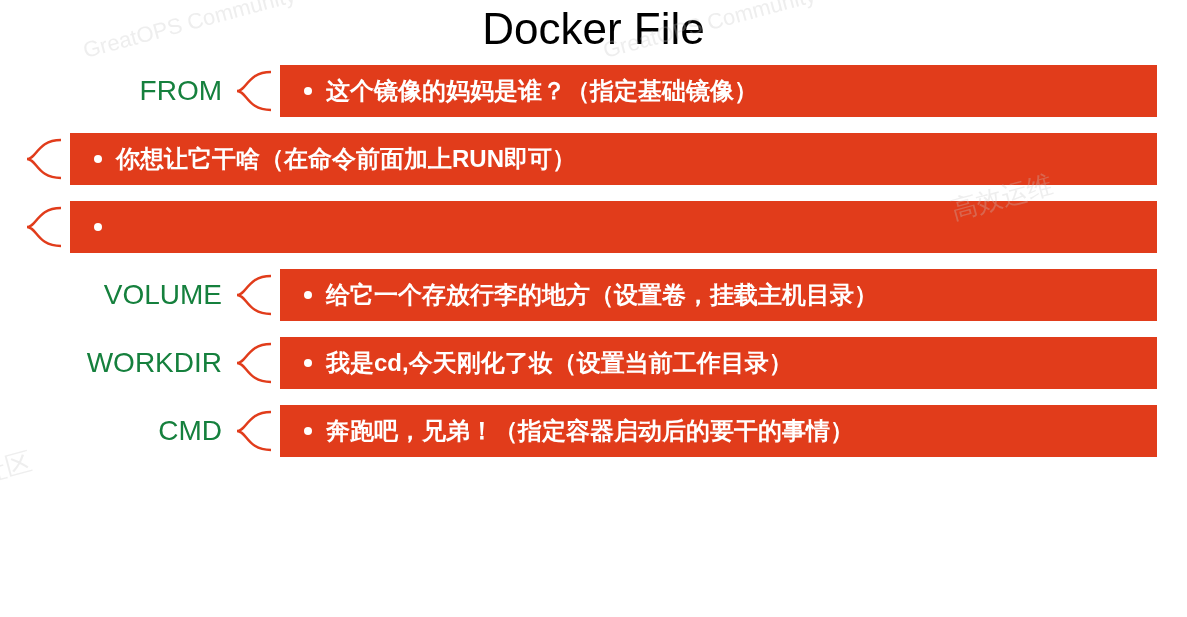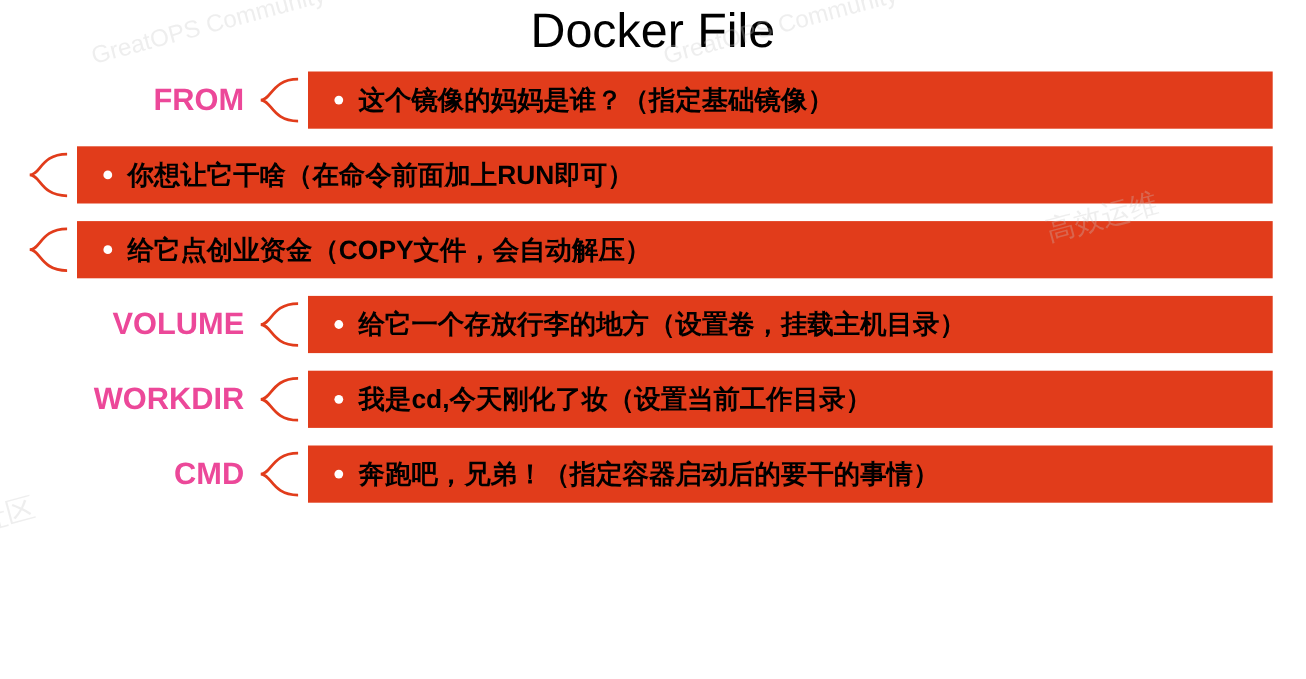--- a/index.html
+++ b/index.html
@@ -38,37 +38,37 @@
     .row {
       display: flex;
       align-items: center;
       margin-bottom: 10px;
       height: 58px;
     }
     .label {
       width: 210px;
       text-align: right;
       font-size: 28px;
-      font-weight: bold;
-      color: #ec4899;
+      font-weight: normal;
+      color: #15803d;
       padding-right: 8px;
       font-family: Arial, sans-serif;
     }
     .bracket {
       width: 50px;
       height: 58px;
       flex-shrink: 0;
       display: flex;
       align-items: center;
       justify-content: center;
     }
     .desc-box {
       flex: 1;
       background: #e13c1b;
-      color: #000000;
+      color: #ffffff;
       font-size: 24px;
       font-weight: bold;
       padding: 12px 20px 12px 24px;
       display: flex;
       align-items: center;
       height: 52px;
     }
     .bullet {
       display: inline-block;
       width: 8px;
@@ -128,21 +128,20 @@
   </div>
 
   <div class="row">
     <div class="bracket">
       <svg width="44" height="50" viewBox="0 0 44 50">
           <path d="M 4 25 C 14 25 14 6 38 6 M 4 25 C 14 25 14 44 38 44" stroke="#e13c1b" stroke-width="2.5" fill="none"></path>
         </svg>
     </div>
     <div class="desc-box">
       <span class="bullet"></span>
-      <span>给它点创业资金（COPY文件，会自动解压）</span>
     </div>
   </div>
 
   <div class="row">
     <div class="label">VOLUME</div>
     <div class="bracket">
       <svg width="44" height="50" viewBox="0 0 44 50">
           <path d="M 4 25 C 14 25 14 6 38 6 M 4 25 C 14 25 14 44 38 44" stroke="#e13c1b" stroke-width="2.5" fill="none"></path>
         </svg>
     </div>

